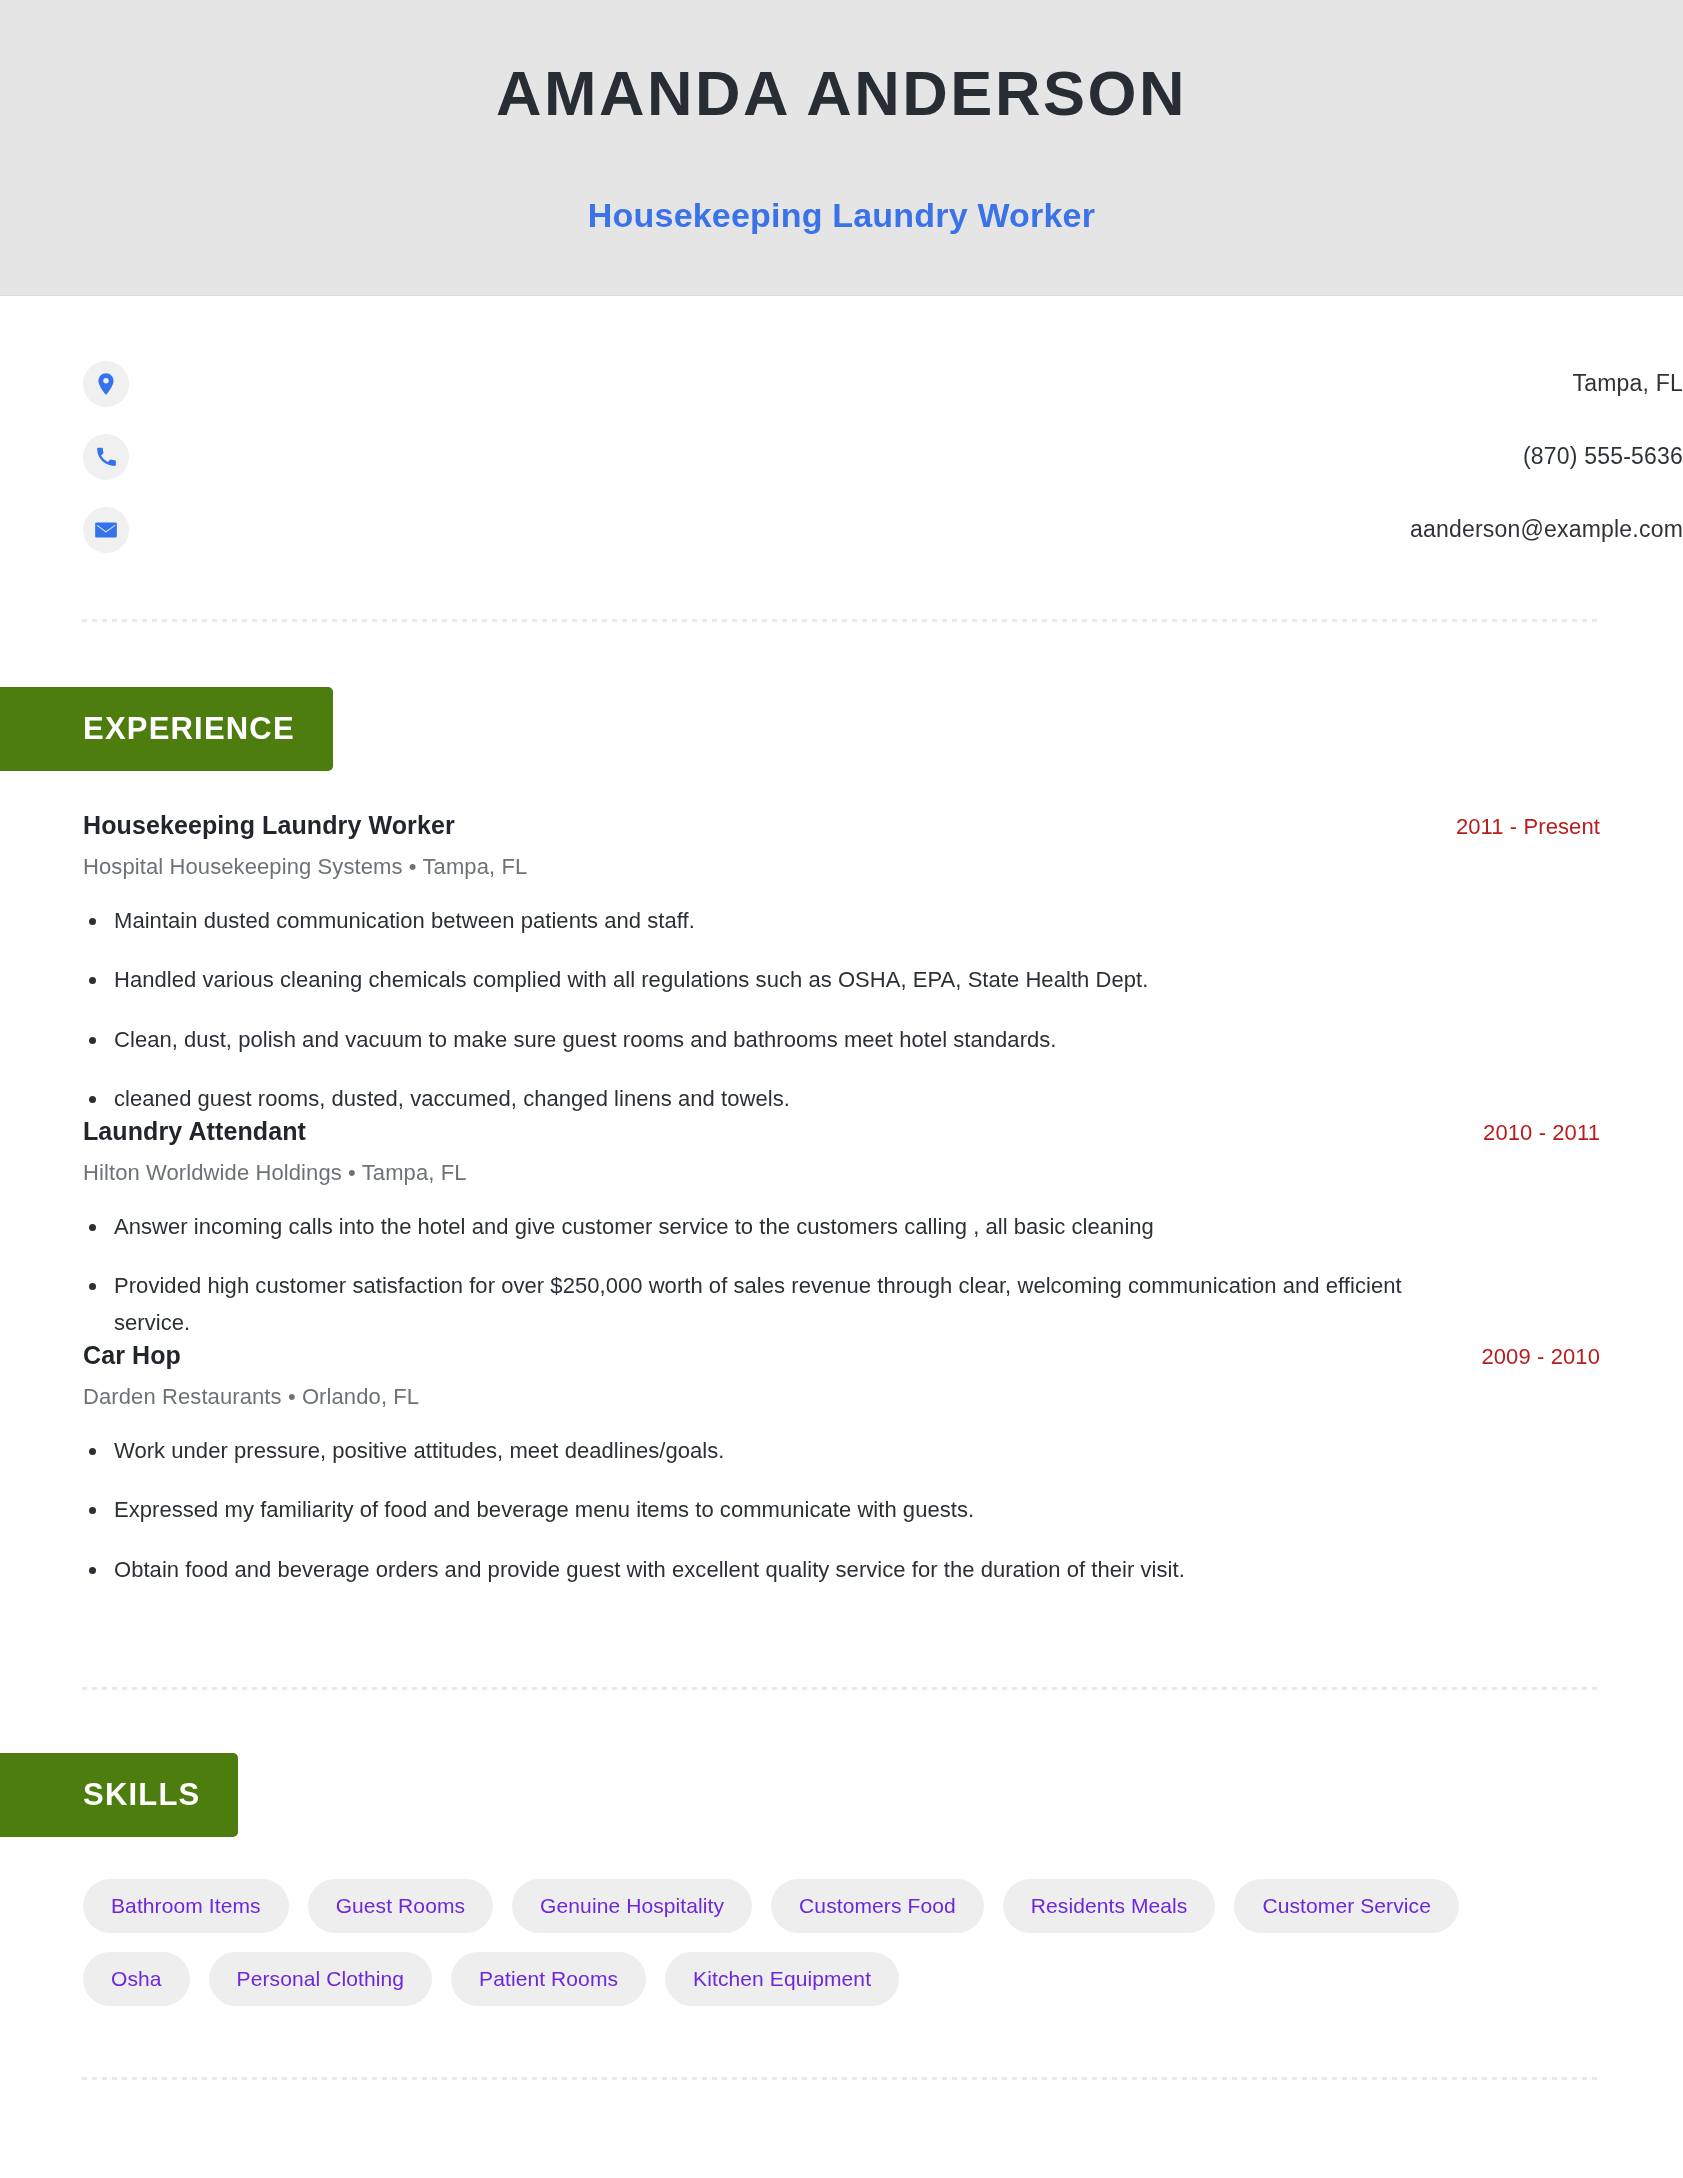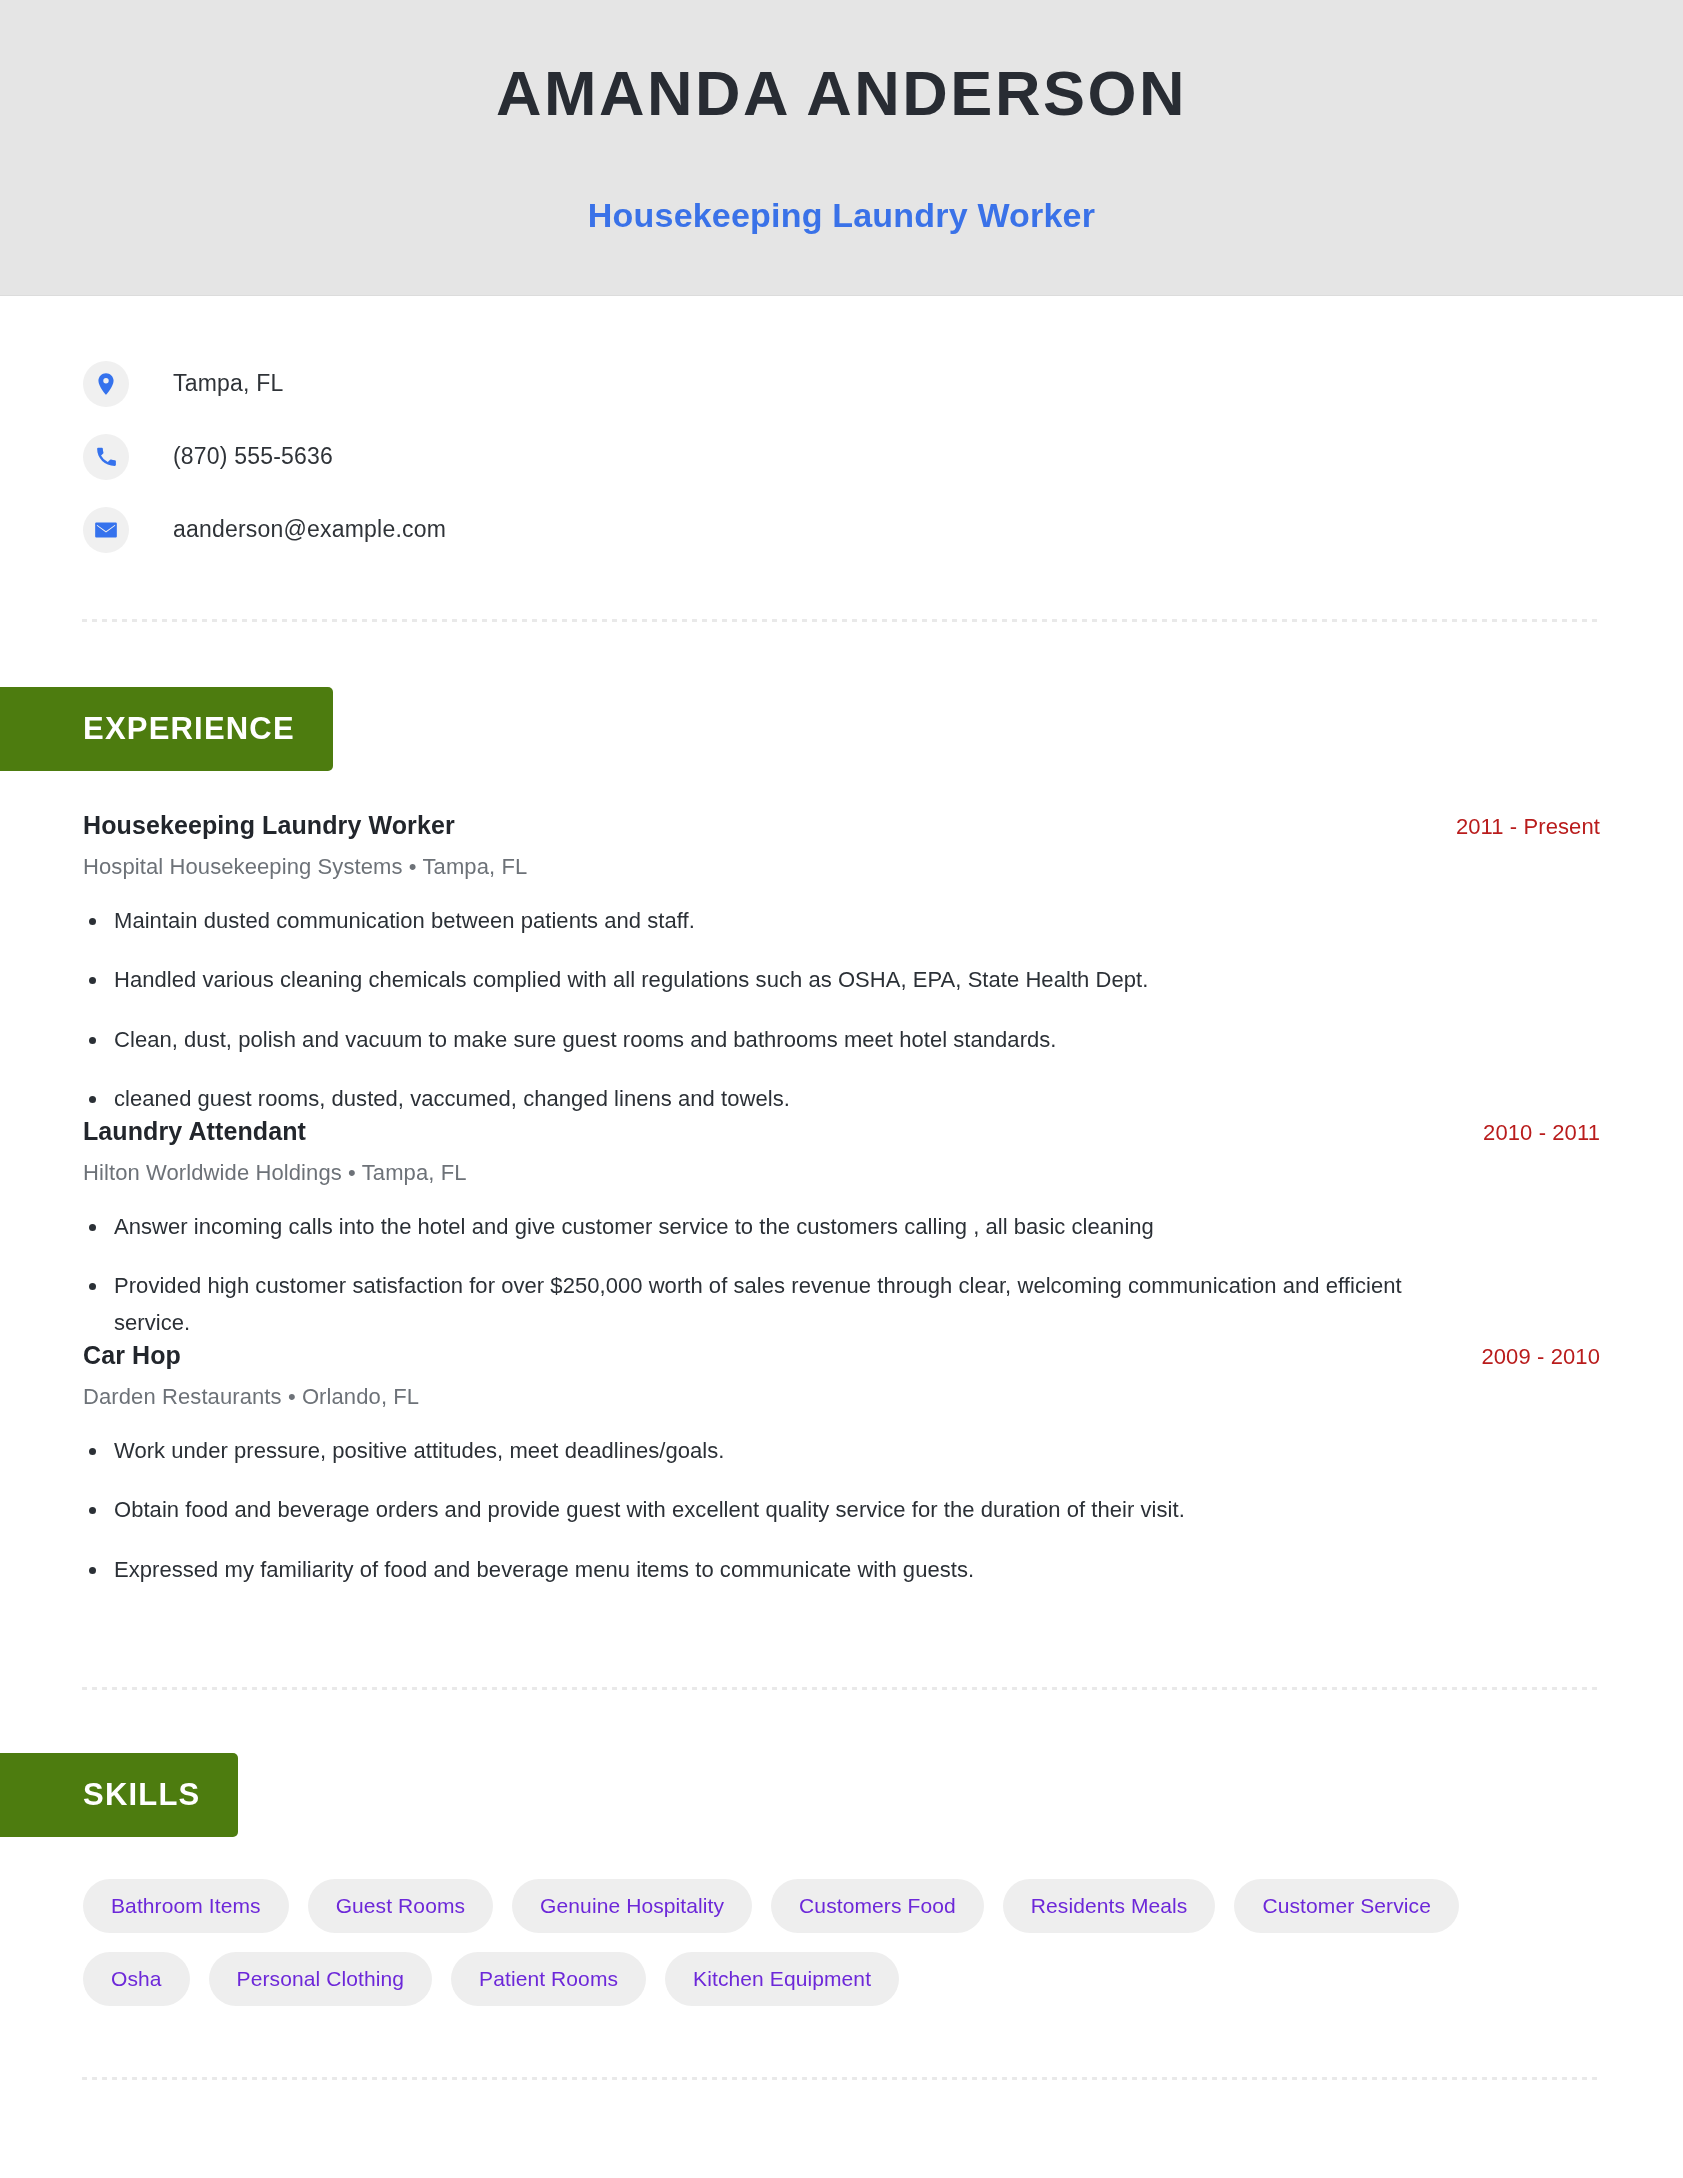--- a/index.html
+++ b/index.html
@@ -61,20 +61,21 @@
   }
 
   
   .contact-block {
     padding: 51px 0 0 83px;
   }
   .contact-row {
     display: flex;
     align-items: center;
     height: 73px;
+    justify-content: space-between;
   }
   .contact-icon {
     width: 46px;
     height: 46px;
     border-radius: 50%;
     background: #f0f0f0;
     display: flex;
     align-items: center;
     justify-content: center;
     flex: 0 0 auto;
@@ -270,22 +271,22 @@
         </div>
 
         <div class="exp-item">
           <div class="exp-head">
             <div class="exp-role">Car Hop</div>
             <div class="exp-dates">2009 - 2010</div>
           </div>
           <div class="exp-meta">Darden Restaurants  •  Orlando, FL</div>
           <ul class="exp-bullets">
             <li>Work under pressure, positive attitudes, meet deadlines/goals.</li>
+            <li>Expressed my familiarity of food and beverage menu items to communicate with guests.</li>
             <li>Obtain food and beverage orders and provide guest with excellent quality service for the duration of their visit.</li>
-            <li>Expressed my familiarity of food and beverage menu items to communicate with guests.</li>
           </ul>
         </div>
 
       </div>
     </div>
 
     <div class="divider divider-exp"></div>
 
     <div class="section-wrap section-wrap-skills">
       <div class="section-badge">SKILLS</div>

